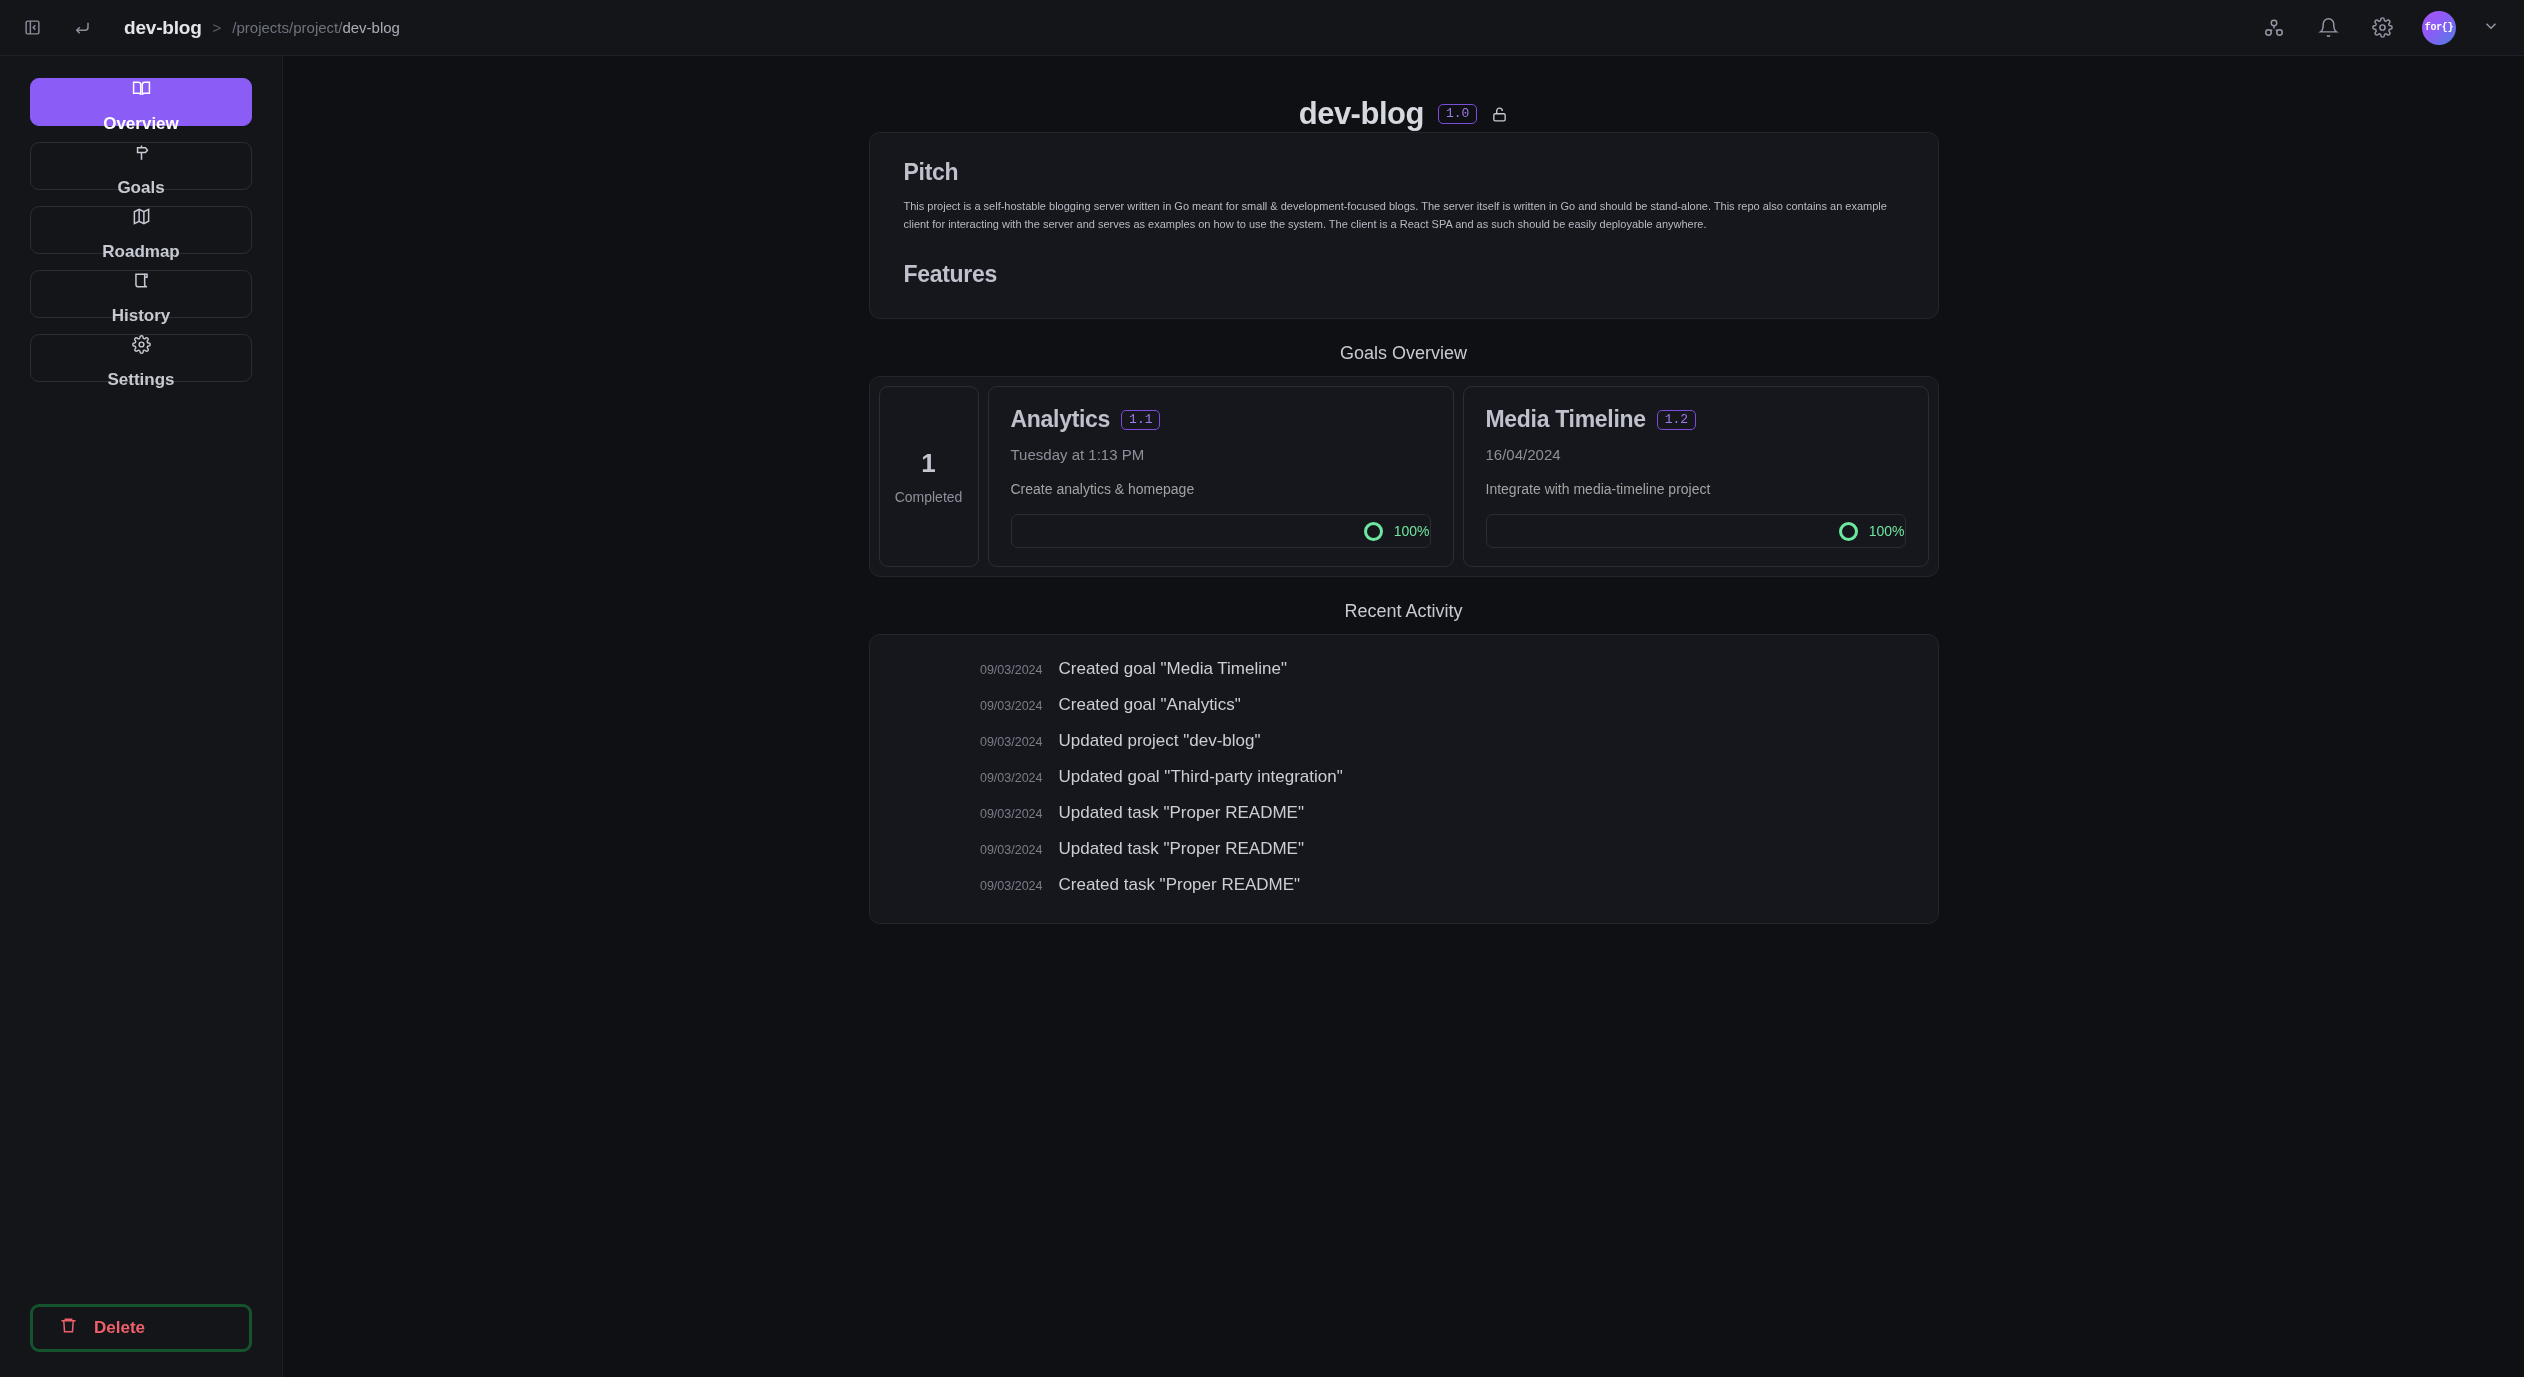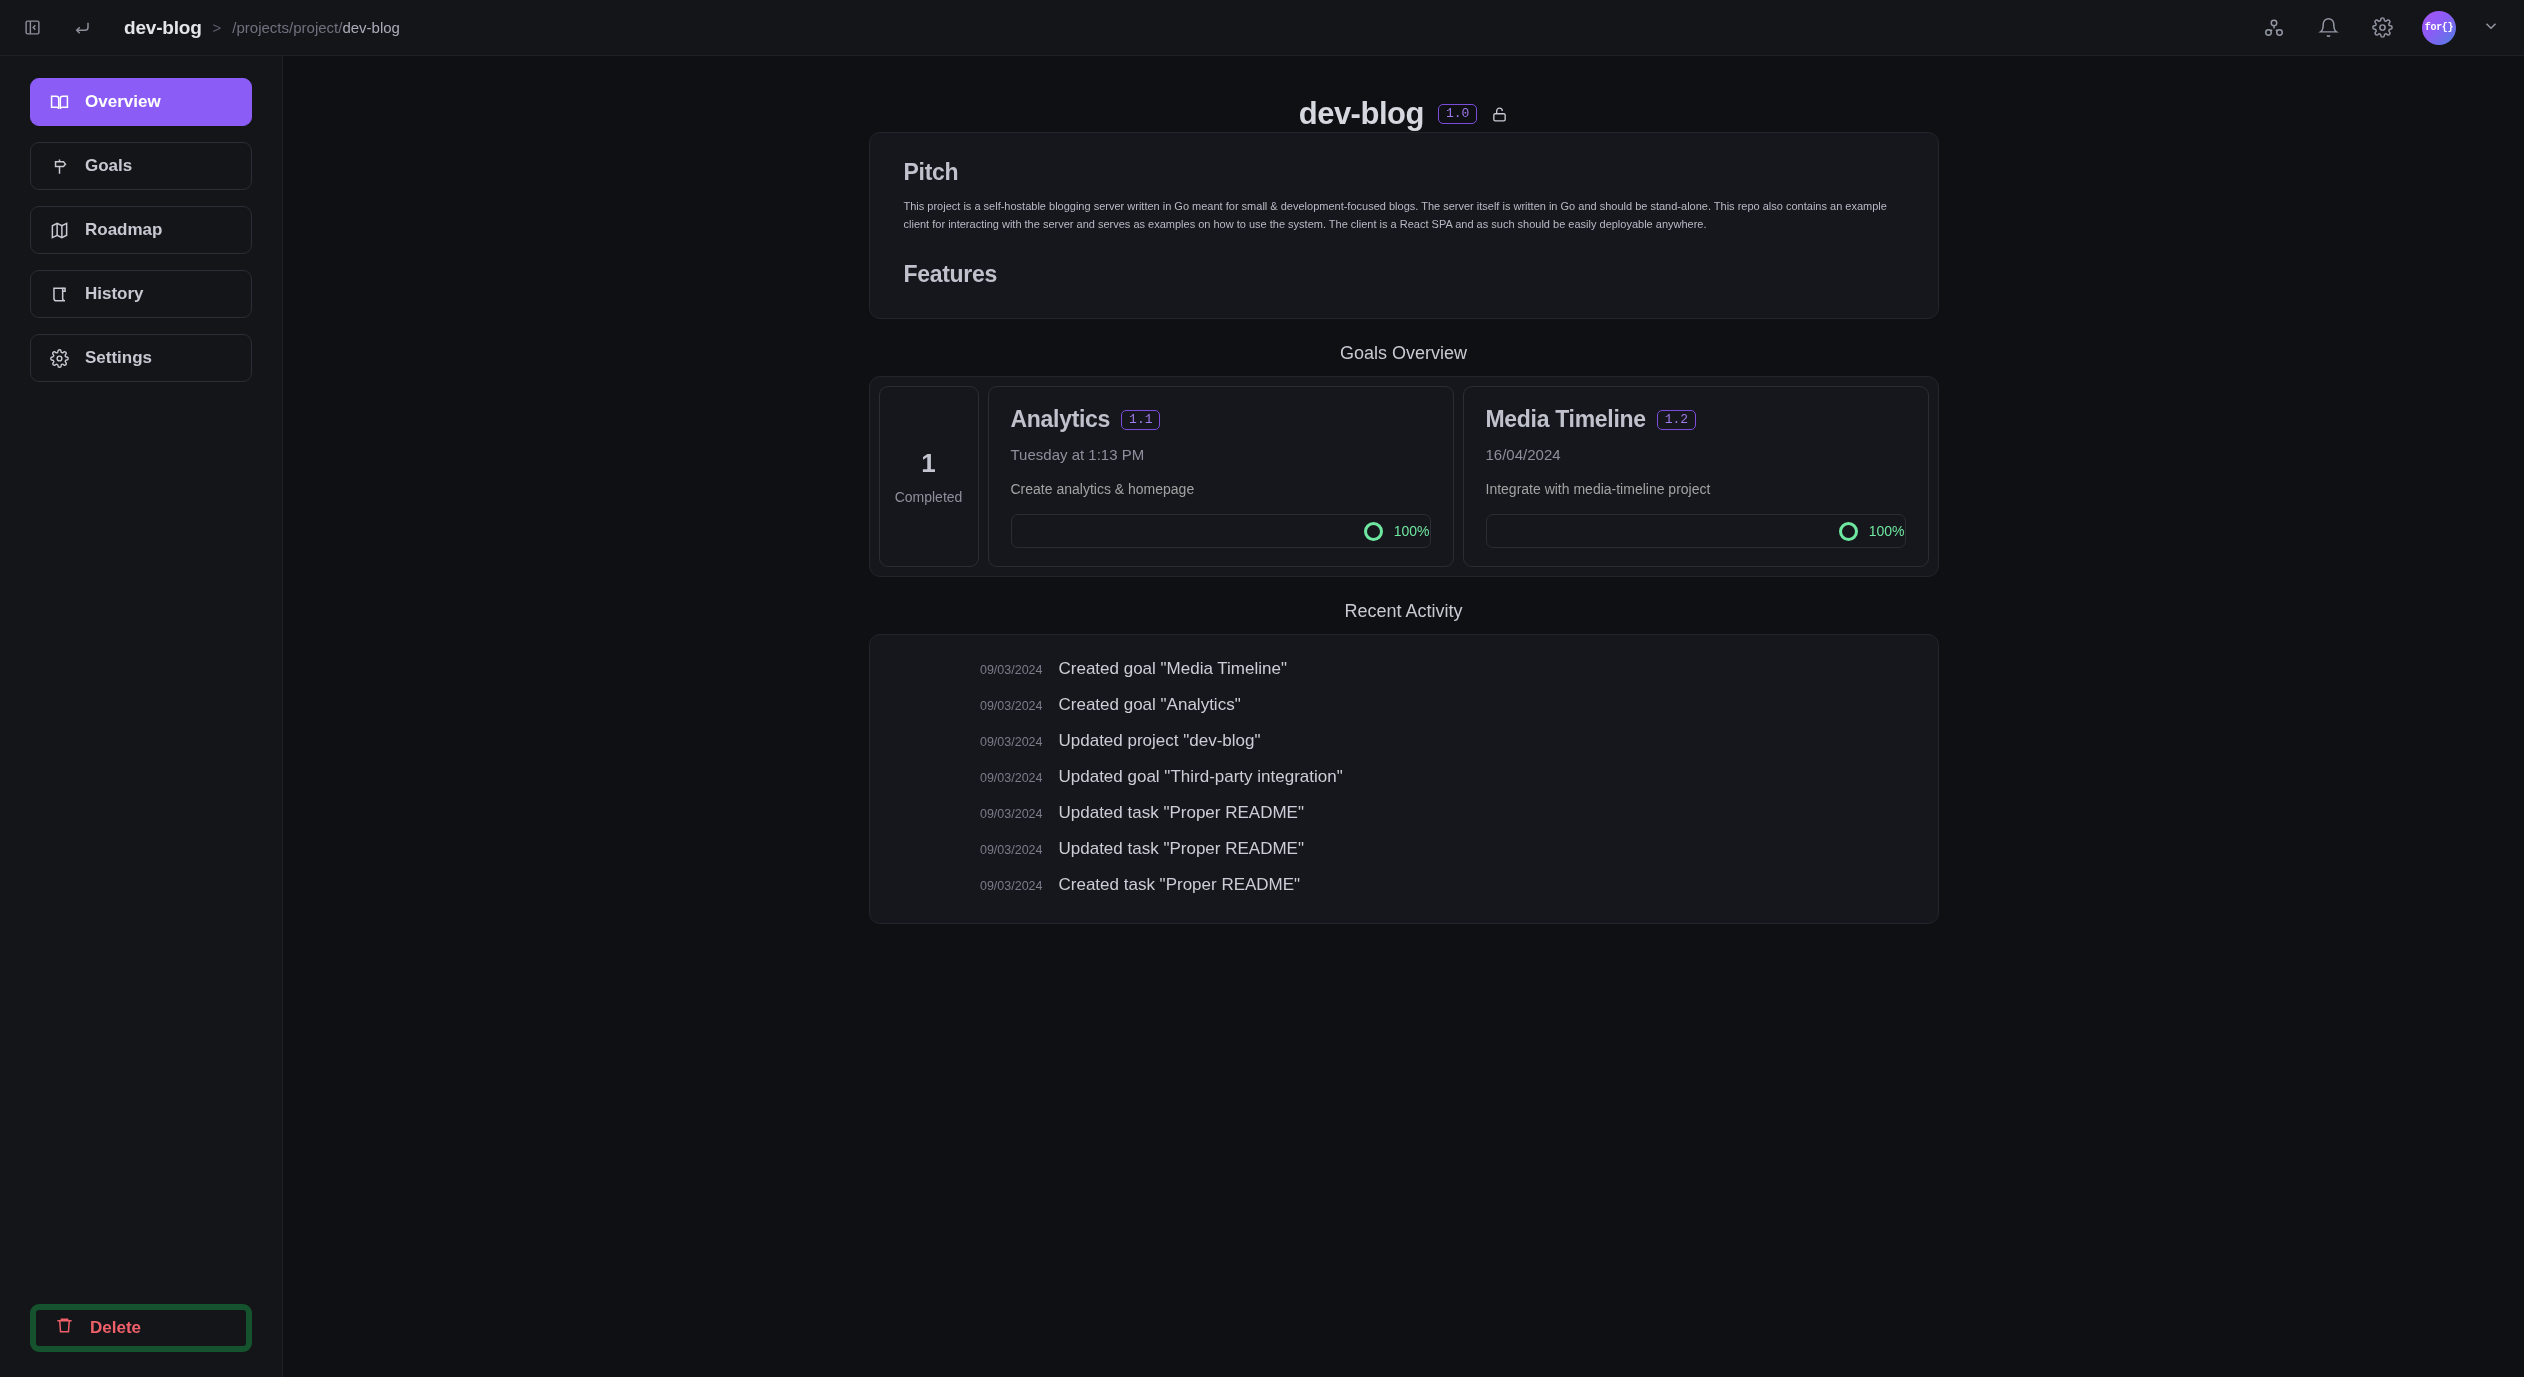--- a/index.html
+++ b/index.html
@@ -61,35 +61,36 @@
   .nav-item {
     height: 48px;
     border: 1px solid #2a2d36;
     border-radius: 9px;
     display: flex; align-items: center;
     gap: 16px; padding: 0 19px;
     margin-bottom: 16px;
     font-size: 17px; font-weight: bold;
     color: #c6c9d2;
     background: transparent;
+    flex-direction: column;
   }
   .nav-item.active {
     background: #8b5cf6;
     border-color: #8b5cf6;
     color: #ffffff;
   }
   .nav-item .nav-ico { display: flex; align-items: center; color: inherit; }
   .delete-btn {
     position: absolute;
     left: 30px; right: 30px; bottom: 25px;
     height: 48px;
-    border: 6px solid #14532d;
+    border: 3px solid #14532d;
     border-radius: 9px;
     display: flex; align-items: center; gap: 16px;
-    padding: 0 19px;
+    padding: 0 26px;
     color: #f0606a; font-size: 17px; font-weight: bold;
     background: transparent;
   }
 
   
   .main {
     flex: 1; overflow: hidden;
     padding: 40px 0 0 0;
   }
   .content { width: 1070px; margin: 0 auto; }

